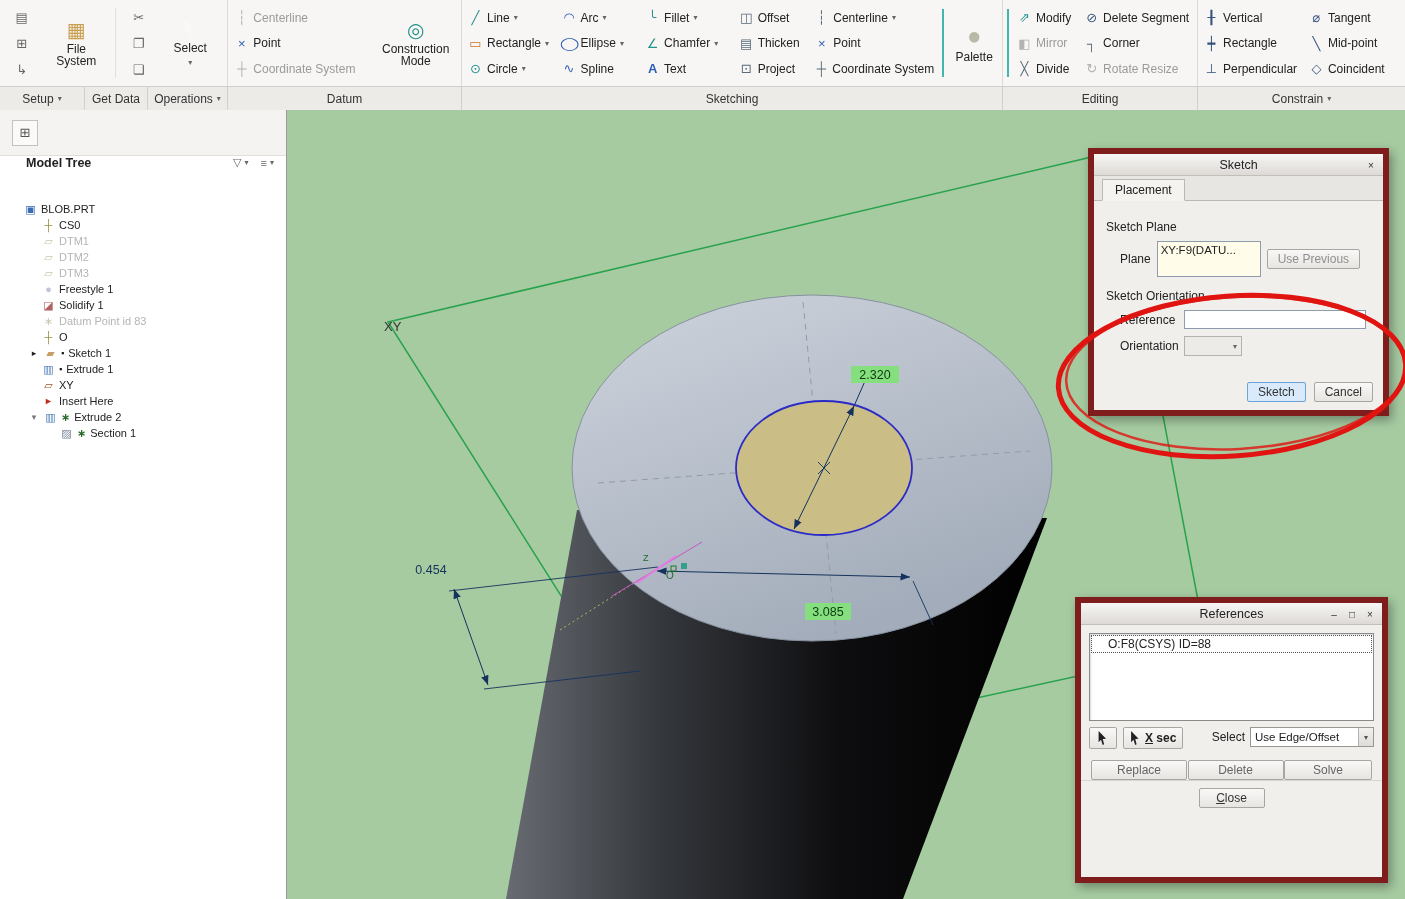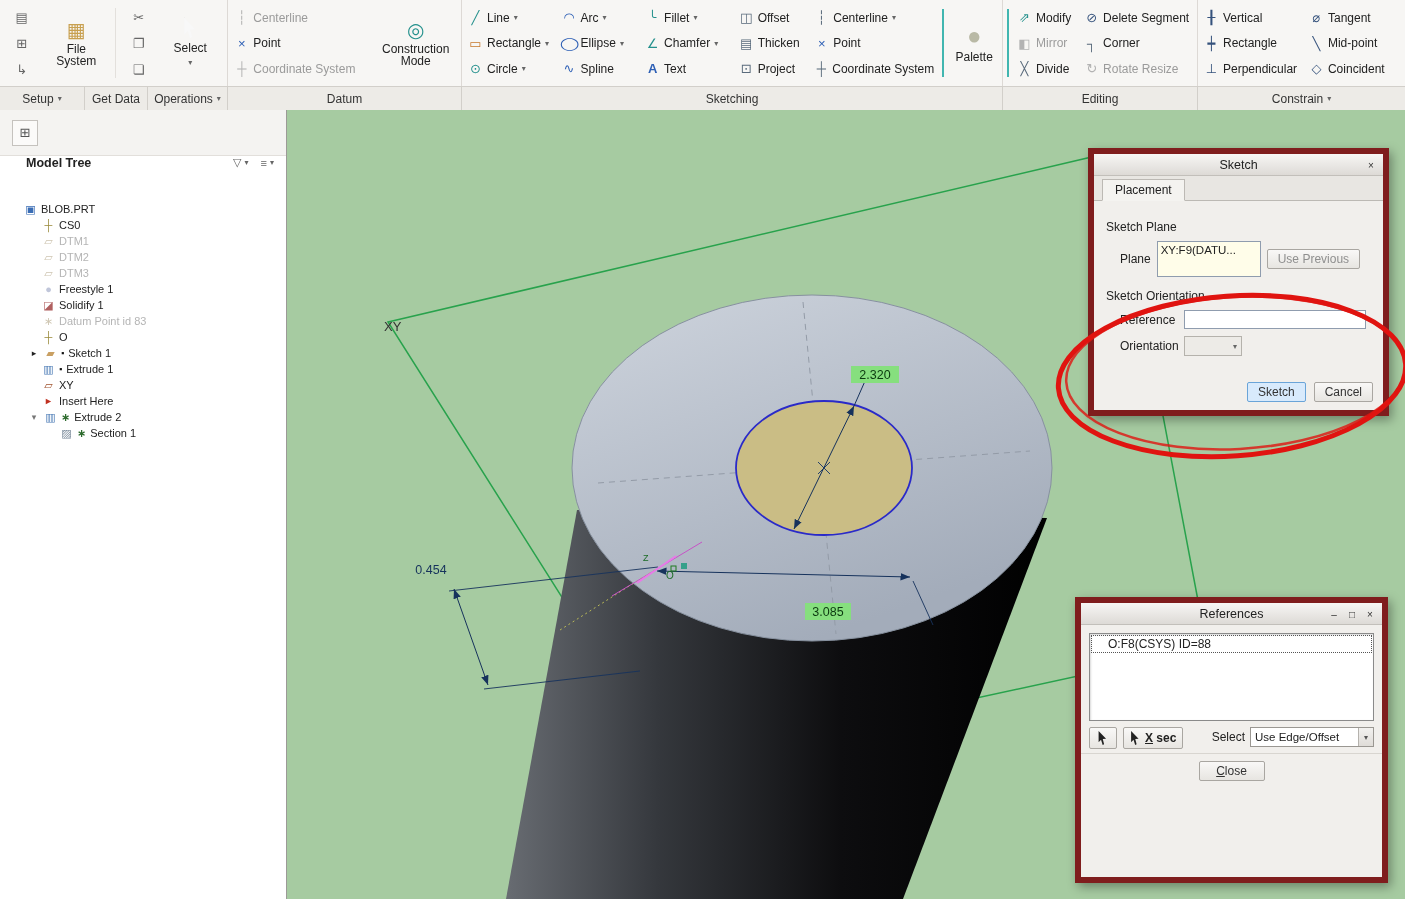--- a/index.html
+++ b/index.html
@@ -523,20 +523,25 @@
         <span class="uf" style="font-weight:bold">X sec</span>
       </span>
       <span class="ref-select">
         <span>Select</span>
         <span class="dropdown">
           <span>Use Edge/Offset</span>
           <span class="dd-caret">▾</span>
         </span>
       </span>
     </div>
+    <div class="ref-actions">
+      <button class="btn">Replace</button>
+      <button class="btn">Delete</button>
+      <button class="btn" style="width:88px">Solve</button>
+    </div>
     <div class="refs-footer">
       <button class="btn uf" style="width:66px">Close</button>
     </div>
   </div>
 
   <svg class="annot" width="1405" height="899" viewBox="0 0 1405 899">
     <ellipse cx="1232" cy="376" rx="174" ry="80" fill="none" stroke="#e01410" stroke-width="5" transform="rotate(-4 1232 376)"></ellipse>
     <ellipse cx="1236" cy="373" rx="170" ry="76" fill="none" stroke="#e01410" stroke-width="2.5" opacity="0.8" transform="rotate(-3 1236 373)"></ellipse>
   </svg>
 

